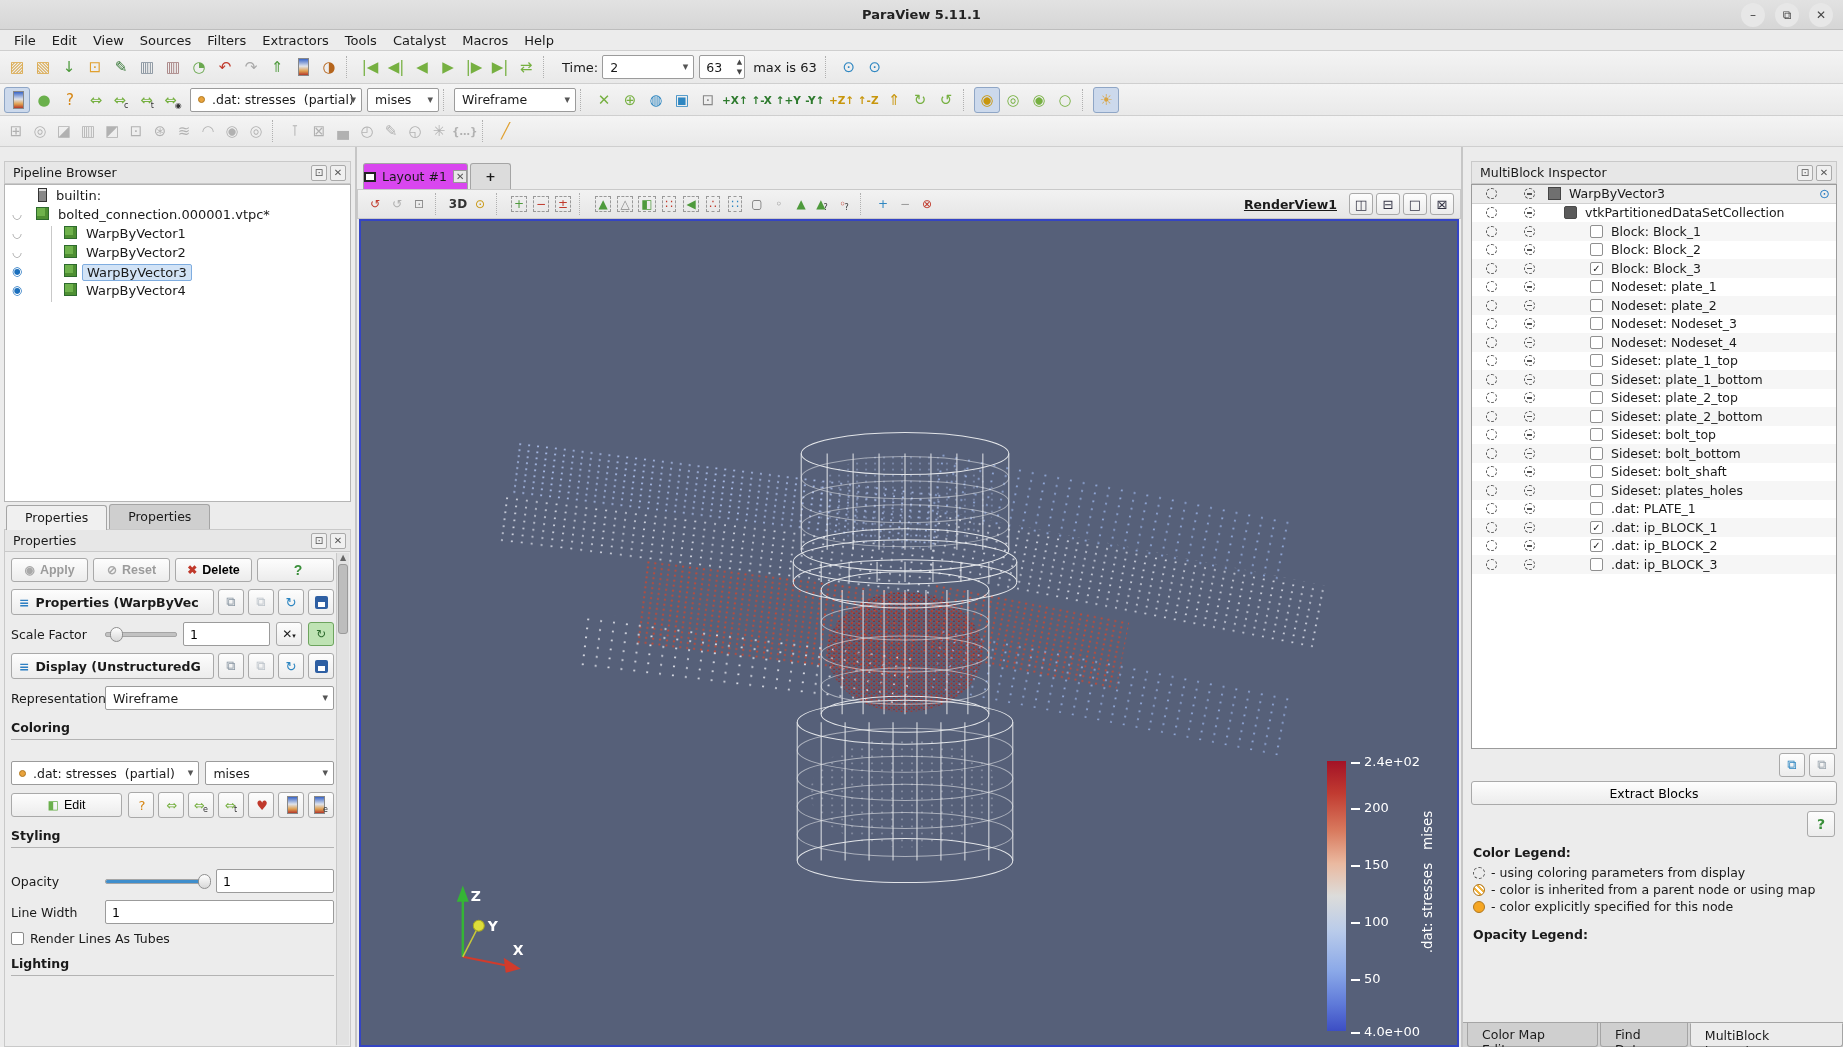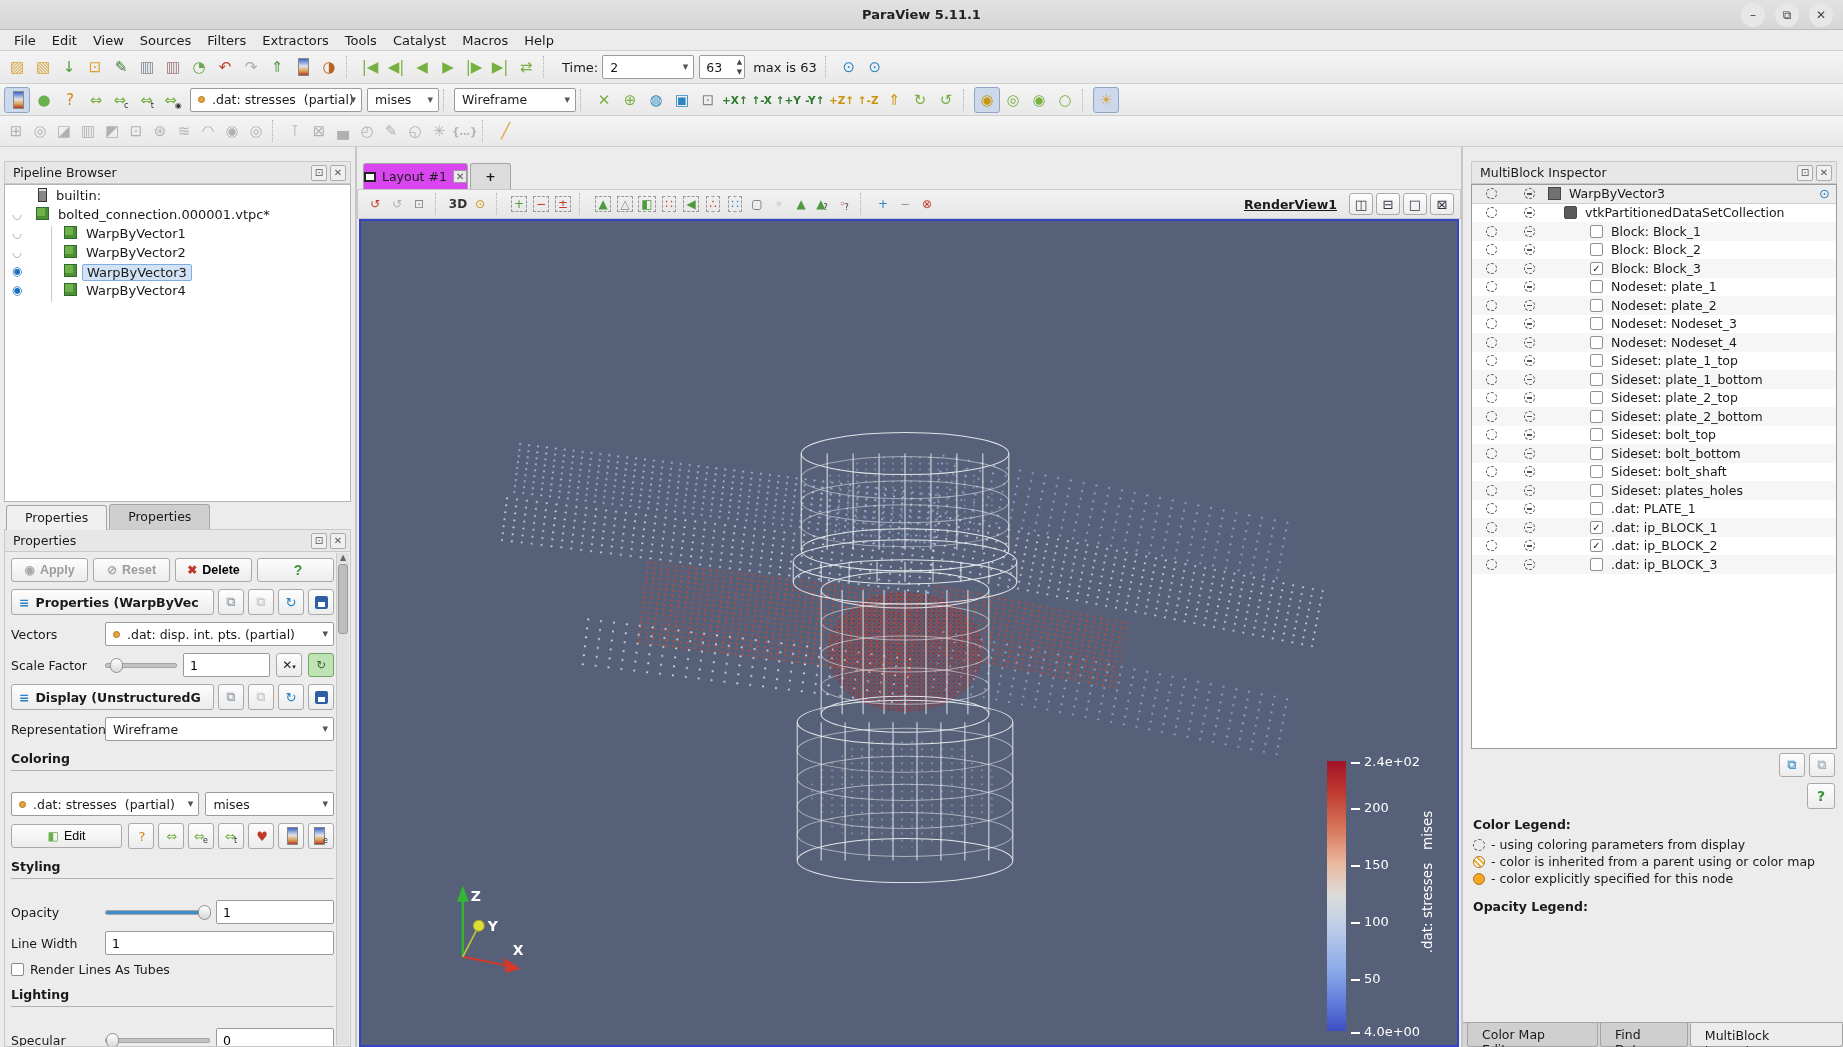--- a/index.html
+++ b/index.html
@@ -560,24 +560,20 @@
                 </span>
                 <span class="ticon">
                   <span class="g" style="color: rgb(46, 134, 193);">↻</span>
                 </span>
                 <span class="ticon floppy">
                   <span class="g"></span>
                 </span>
               </span>
           </div>
           <div class="frow">
-            <span class="flabel">Vectors</span>
-            <span class="combo"><span class="dot"></span><span>.dat: disp. int. pts. (partial)</span></span>
-          </div>
-          <div class="frow">
             <span class="flabel">Scale Factor</span>
             <span class="slider" style="width:72px">
                 <span class="thumb" style="left:4px"></span>
               </span>
             <span style="flex:1"><input class="tinput" value="1" style=""></span>
             <span class="xbtn"><span>✕</span><span style="font-size:7px">▾</span></span>
             <span class="xbtn greenbtn">↻</span>
           </div>
           <div class="sec-row">
             <span class="sec-btn">
@@ -657,27 +653,20 @@
           </div>
           <div class="frow">
             <span class="flabel">Line Width</span>
             <span style="flex:1"><input class="tinput" value="1" style=""></span>
           </div>
           <div class="frow">
             <span class="cb-box"></span>
             <span>Render Lines As Tubes</span>
           </div>
           <div class="hsec">Lighting</div>
-          <div class="frow">
-            <span class="flabel">Specular</span>
-            <span class="slider" style="width:105px">
-                <span class="thumb" style="left:0px"></span>
-              </span>
-            <span style="flex:1"><input class="tinput" value="0" style=""></span>
-          </div>
 
           <div class="vscroll">▲<div class="thumb"></div></div>
         </div>
       </div>
     </div>
 
     <div class="col-center">
       <div class="layout-tabs">
         <span class="ltab">
           <span class="sq"></span>
@@ -1181,36 +1170,37 @@
       </div>
       <div class="mb-minibtns">
 
       <span class="ticon">
             <span class="g" style="color: rgb(46, 134, 193);">⧉</span>
           </span>
           <span class="ticon">
             <span class="g" style="color: rgb(154, 164, 173);">⧉</span>
           </span>
         </div>
+      <button class="extract-btn">Extract Blocks</button>
       <div class="helpq">
           <span class="ticon">?</span>
         </div>
 
       <div class="legend">
         <div class="lg-title">Color Legend:</div>
         <div>
 
             <div class="lg-line lg-dashed">
               <span class="lg-ic"></span>
               <span>- using coloring parameters from display</span>
             </div>
 
             <div class="lg-line lg-hatch">
               <span class="lg-ic"></span>
-              <span>- color is inherited from a parent using or color map</span>
+              <span>- color is inherited from a parent node or using map</span>
             </div>
 
             <div class="lg-line lg-solid">
               <span class="lg-ic"></span>
               <span>- color explicitly specified for this node</span>
             </div>
           </div>
       </div>
       <div class="legend">
         <div class="lg-title">Opacity Legend:</div>

